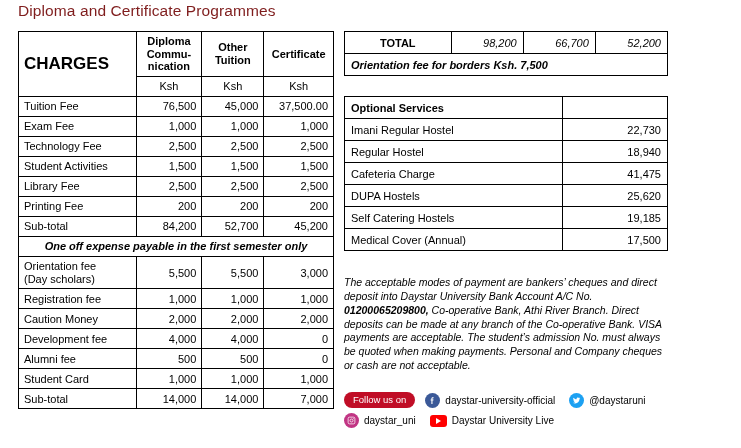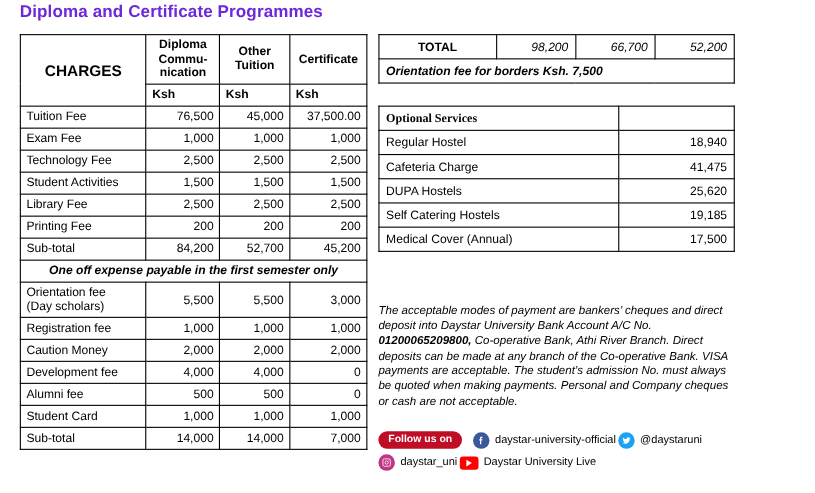--- a/index.html
+++ b/index.html
@@ -18,22 +18,22 @@
   .page {
     position: relative;
     width: 741px;
     height: 448px;
   }
   .title {
     position: absolute;
     left: 18px;
     top: 2px;
     font-size: 15.5px;
-    font-weight: bold;
-    color: #6d28d9;
+    font-weight: normal;
+    color: #7f1d1d;
     letter-spacing: 0.1px;
   }
   
   .left-table {
     position: absolute;
     left: 18px;
     top: 31px;
     width: 316px;
     border-collapse: collapse;
     font-size: 11px;
@@ -46,32 +46,33 @@
   }
   .left-table .lbl {
     text-align: left;
     width: 122px;
   }
   .left-table .num {
     text-align: right;
     width: 62px;
   }
   .hdr-charges {
-    text-align: center;
-    font-weight: bold;
-    font-size: 14px;
+    text-align: left;
+    font-weight: bold;
+    font-size: 17px;
   }
   .hdr-col {
     text-align: center;
     font-weight: bold;
     font-size: 11px;
     line-height: 1.15;
   }
   .ksh {
-    font-weight: bold;
+    text-align: center;
+    font-weight: normal;
     margin-left: 32px;
   }
   .note-row td {
     font-weight: bold;
     font-style: italic;
     text-align: center;
     font-size: 11px;
   }
   .two-line {
     line-height: 1.15;
@@ -120,21 +121,20 @@
   }
   .opt-table .oname {
     text-align: left;
     width: 205px;
   }
   .opt-table .ovalue {
     text-align: right;
   }
   .opt-table .ohdr {
     font-weight: bold;
-    font-family: Liberation Serif, serif;
   }
   .pay-text {
     position: absolute;
     left: 344px;
     top: 276px;
     width: 330px;
     font-size: 10.5px;
     line-height: 1.32;
     text-align: left;
     font-style: italic;
@@ -151,21 +151,21 @@
     font-size: 10px;
   }
   .social-row {
     display: flex;
     align-items: center;
     margin-bottom: 5px;
   }
   .follow-pill {
     background: #c00d26;
     color: #ffffff;
-    font-weight: bold;
+    font-weight: normal;
     font-size: 9.5px;
     border-radius: 9px;
     padding: 2px 9px 3px 9px;
     margin-right: 10px;
     white-space: nowrap;
   }
   .sicon {
     width: 15px;
     height: 15px;
     border-radius: 50%;
@@ -189,21 +189,21 @@
     justify-content: center;
   }
   .yt-tri {
     width: 0; height: 0;
     border-left: 5px solid #ffffff;
     border-top: 3px solid transparent;
     border-bottom: 3px solid transparent;
     margin-left: 1px;
   }
   .handle {
-    margin-right: 2px;
+    margin-right: 14px;
     white-space: nowrap;
   }
   .sicon svg { display: block; }
 </style>
 </head>
 <body>
 
 <div class="page">
 
   <div class="title">Diploma and Certificate Programmes</div>
@@ -336,20 +336,24 @@
       <td class="orient" colspan="4">Orientation fee for borders Ksh. 7,500</td>
     </tr>
   </tbody>
     </table>
 
   <table class="opt-table">
     <tbody>
         <tr>
       <td class="oname ohdr">Optional Services</td>
       <td class="ovalue"></td>
+    </tr>
+    <tr>
+      <td class="oname">Imani Regular Hostel</td>
+      <td class="ovalue">22,730</td>
     </tr>
     <tr>
       <td class="oname">Regular Hostel</td>
       <td class="ovalue">18,940</td>
     </tr>
     <tr>
       <td class="oname">Cafeteria Charge</td>
       <td class="ovalue">41,475</td>
     </tr>
     <tr>

